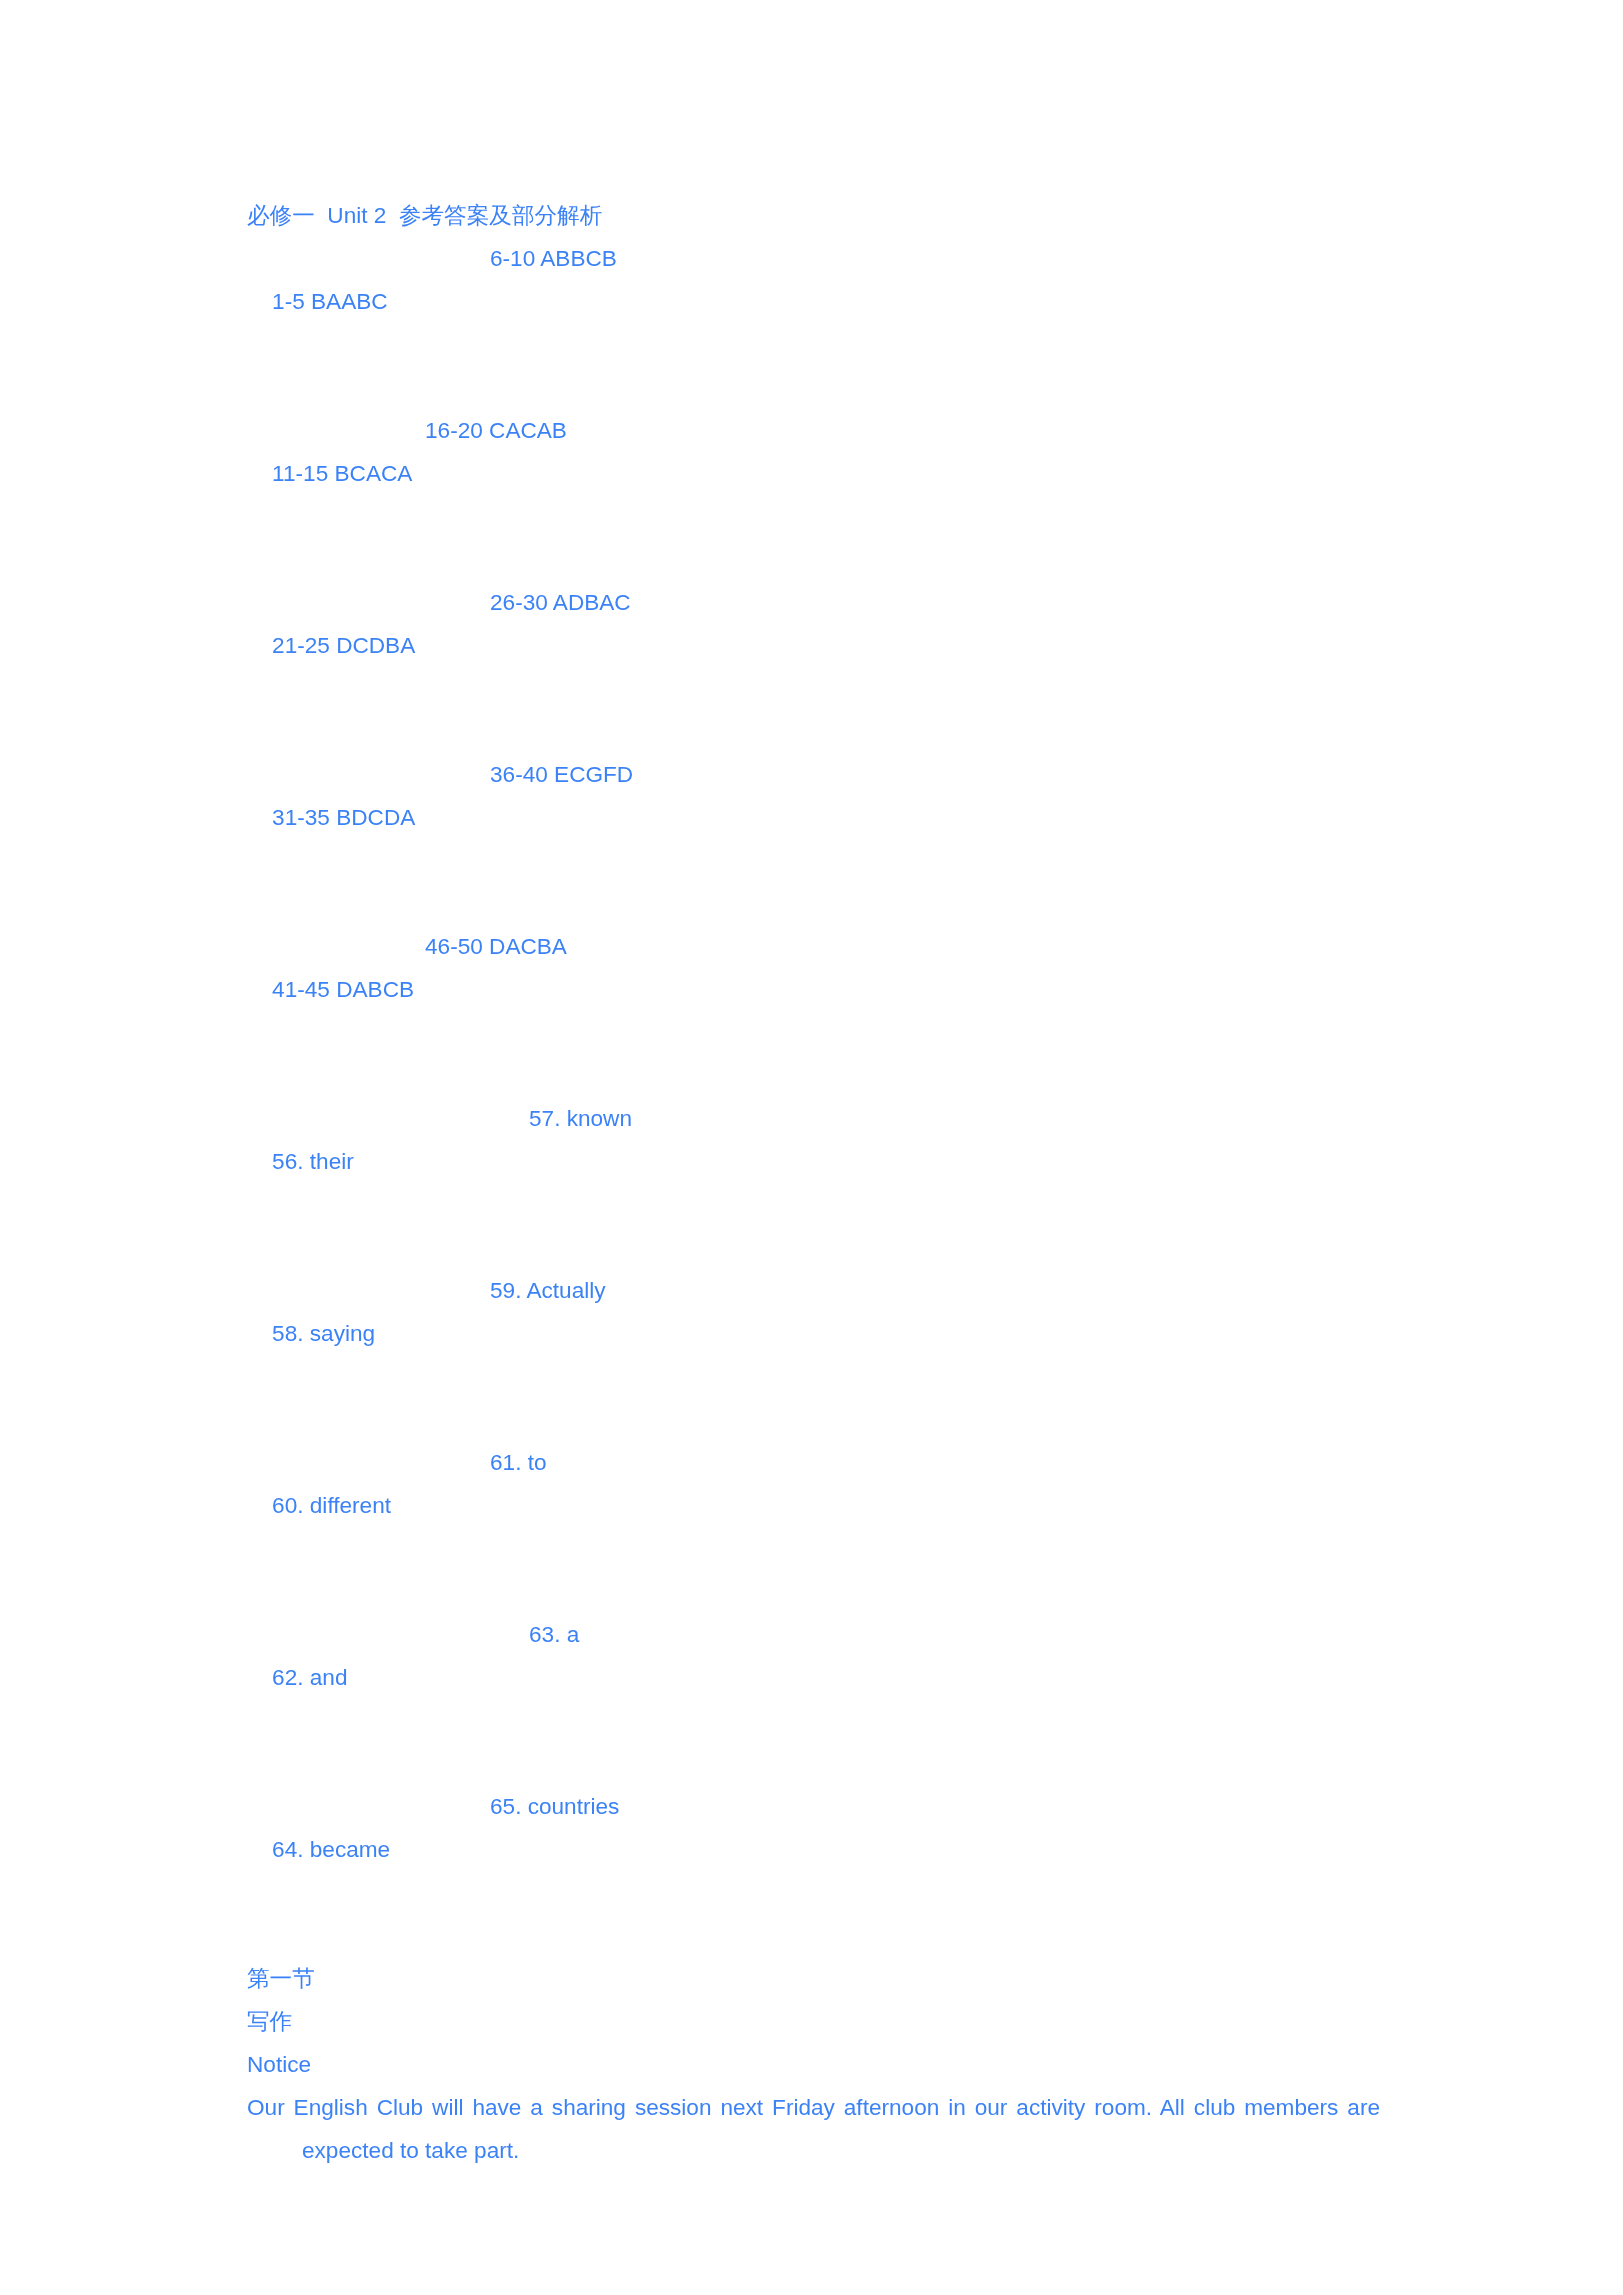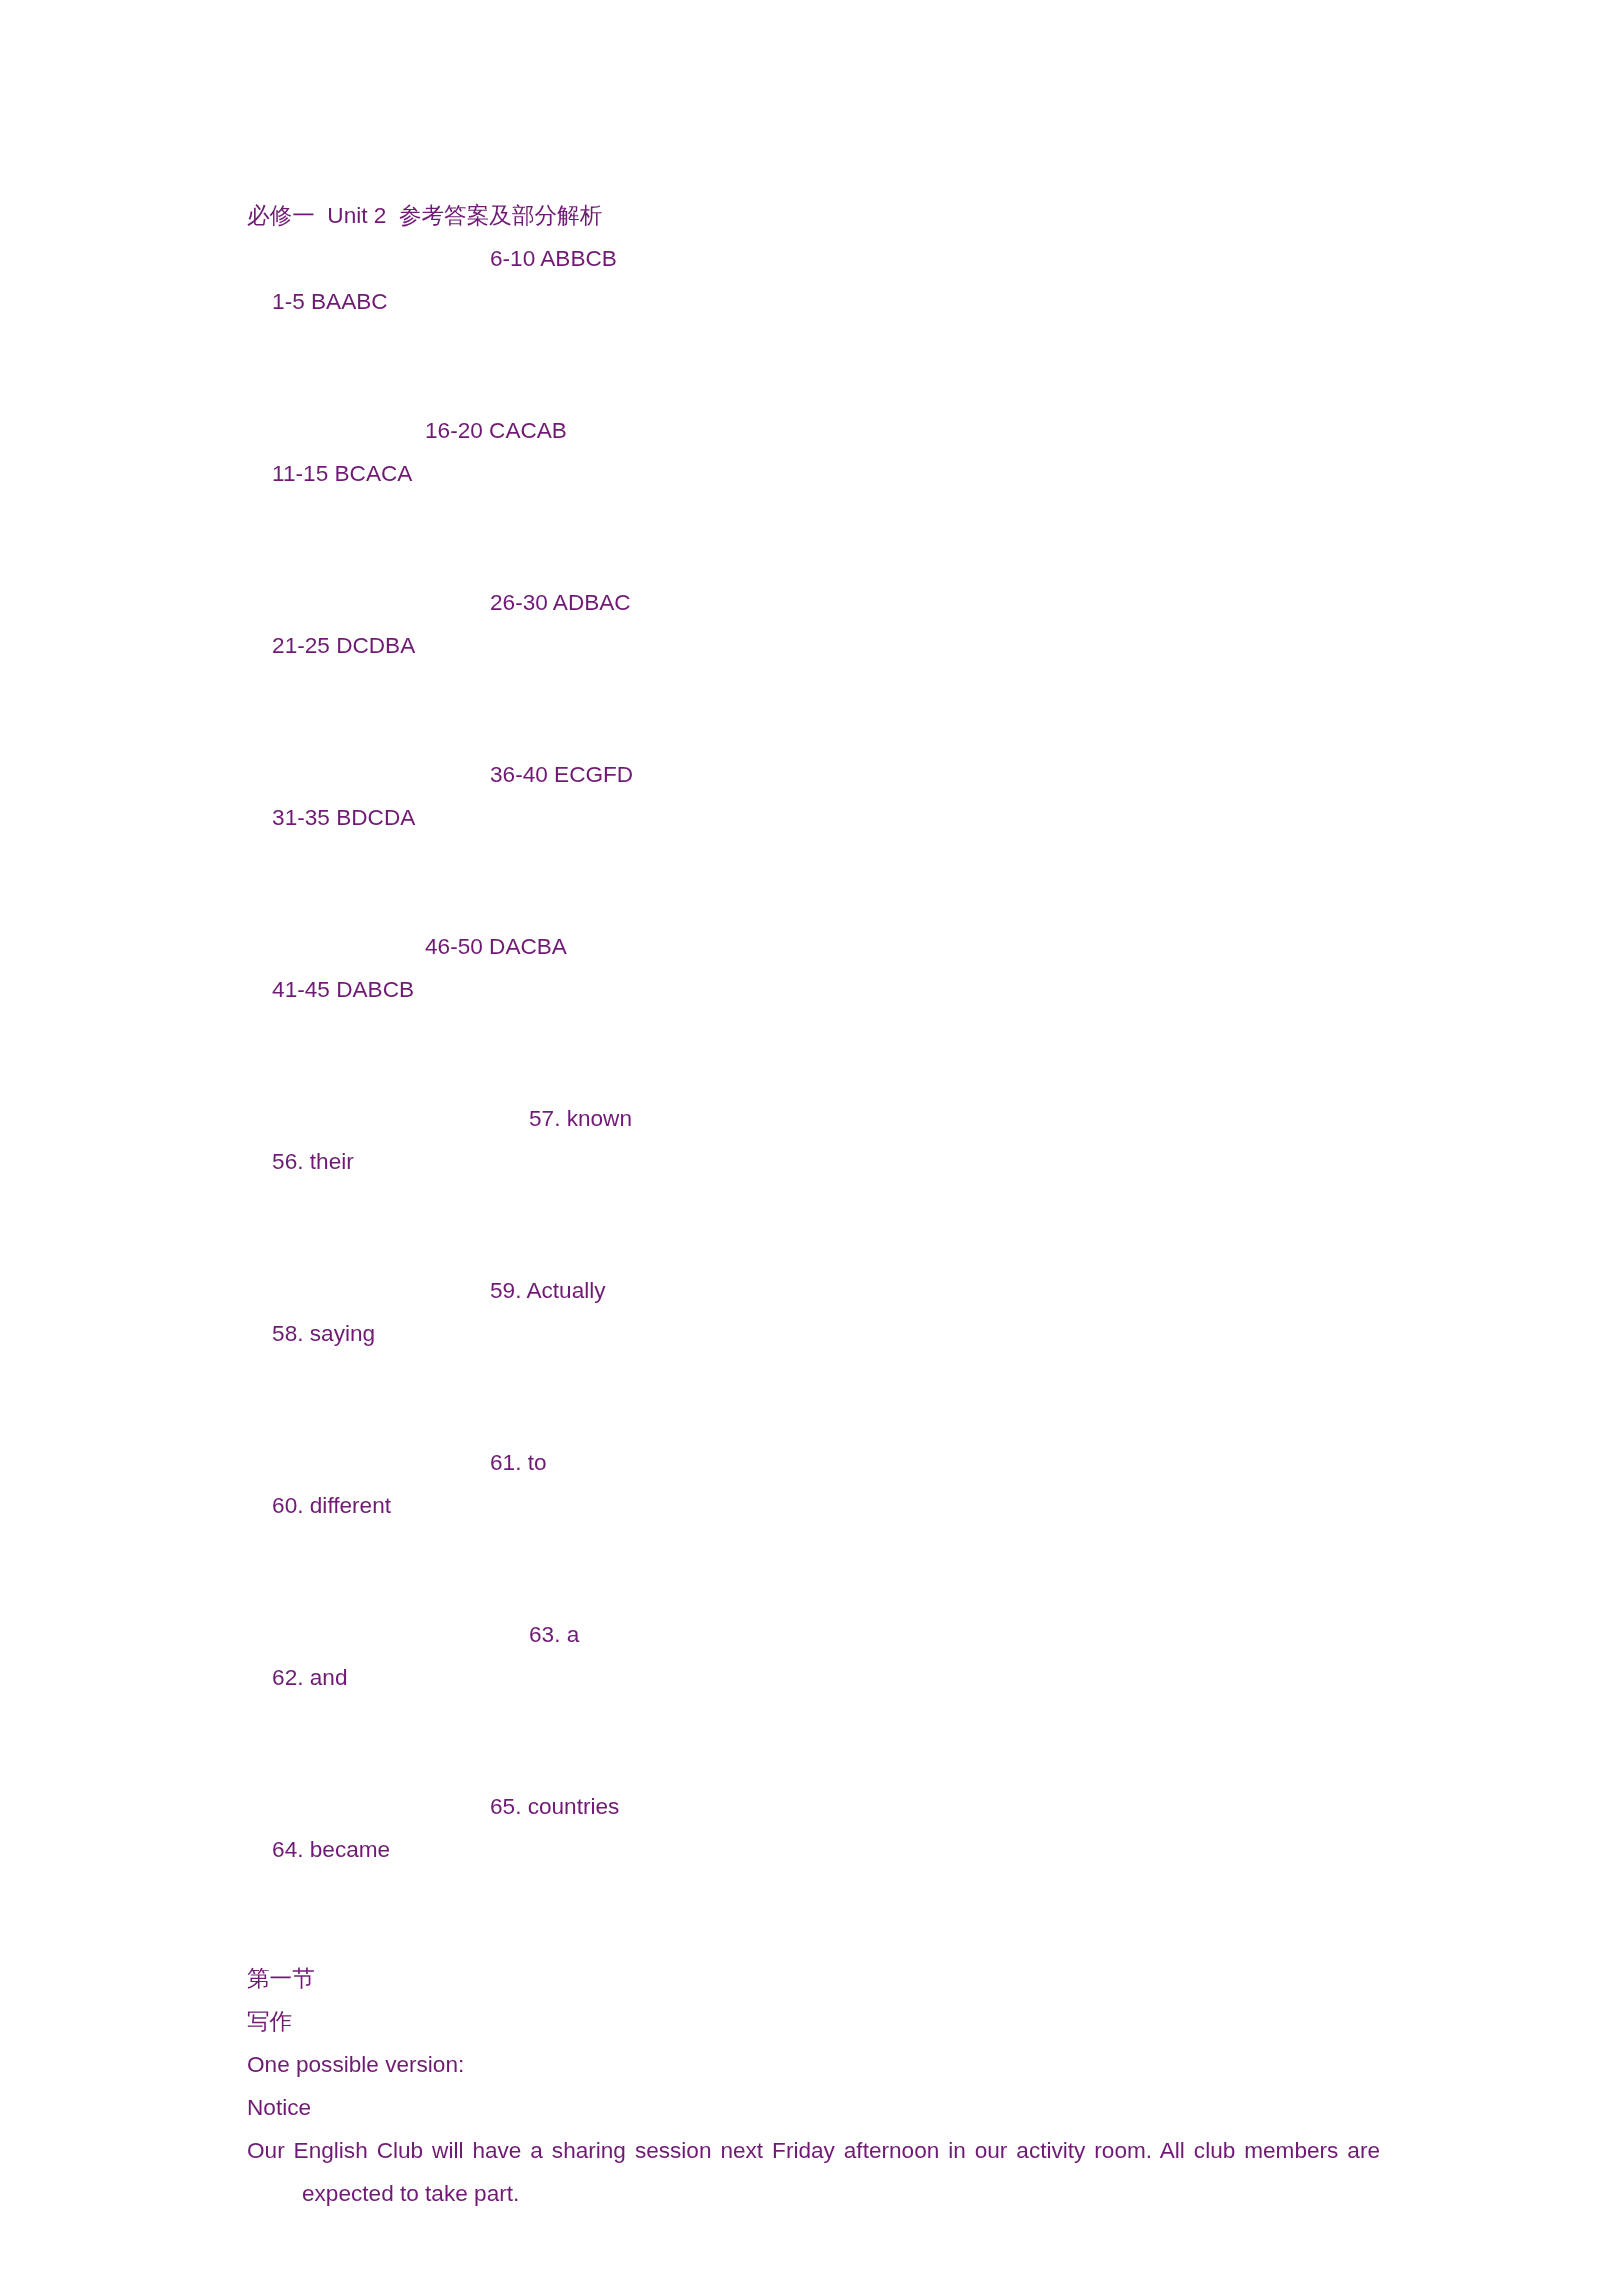--- a/index.html
+++ b/index.html
@@ -2,21 +2,21 @@
 <html style="font-size:7.9px"><head>
 <meta charset="utf-8">
 <style>
   html, body { margin: 0; padding: 0; background: #ffffff; }
   .page {
     position: relative;
     width: 1623px;
     height: 2295px;
     box-sizing: border-box;
     background: #ffffff;
-    color: #701a75;
+    color: #3b82f6;
     font-family: "Liberation Sans", sans-serif;
     font-size: 22.6px;
     line-height: 43px;
     padding: 194px 243px 8px 247px;
     overflow: hidden;
   }
   .line {
     margin: 0;
     white-space: pre-wrap;
     min-height: 43px;
@@ -77,18 +77,17 @@
     <span>62. and</span>
     <span class="col2 tab-c">63. a</span>
   </div>
   <div class="line answer-row">
     <span>64. became</span>
     <span class="col2 tab-a">65. countries</span>
   </div>
 
   <p class="line">第一节</p>
   <p class="line">写作</p>
-  <p class="line">One possible version:</p>
   <p class="line">Notice</p>
   <p class="line para">Our English Club will have a sharing session next Friday afternoon in our activity room. All club members are expected to take part.</p>
 
 </div>
 
 
 </body></html>

